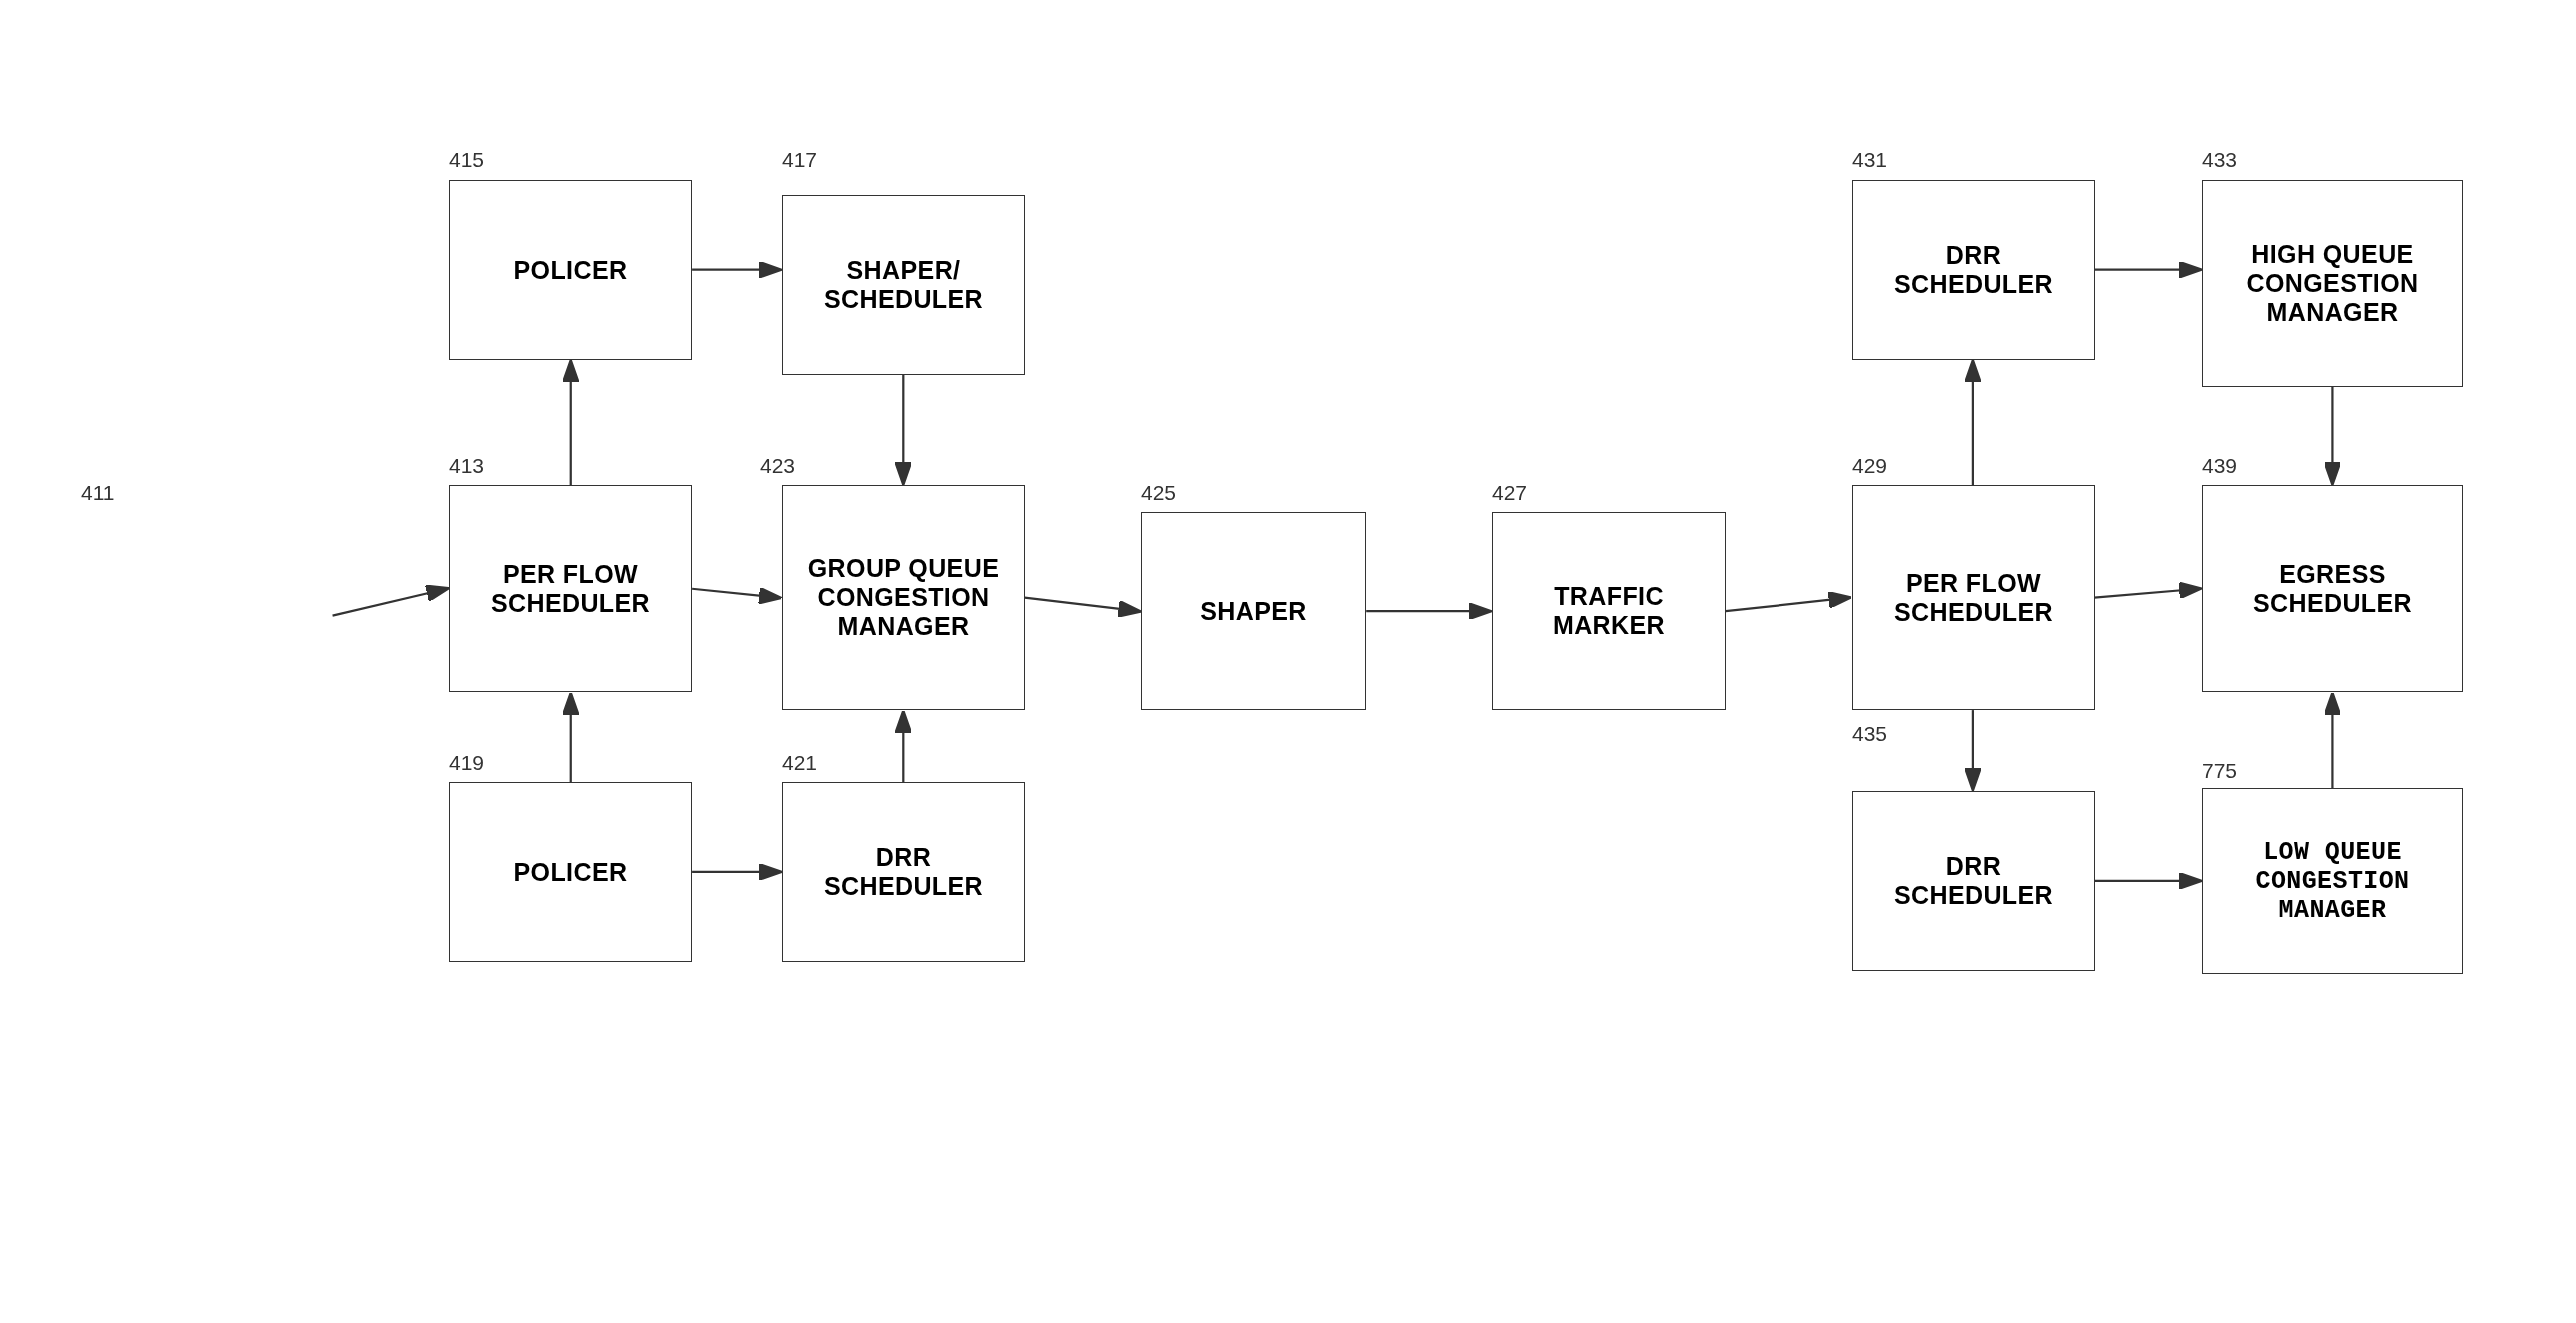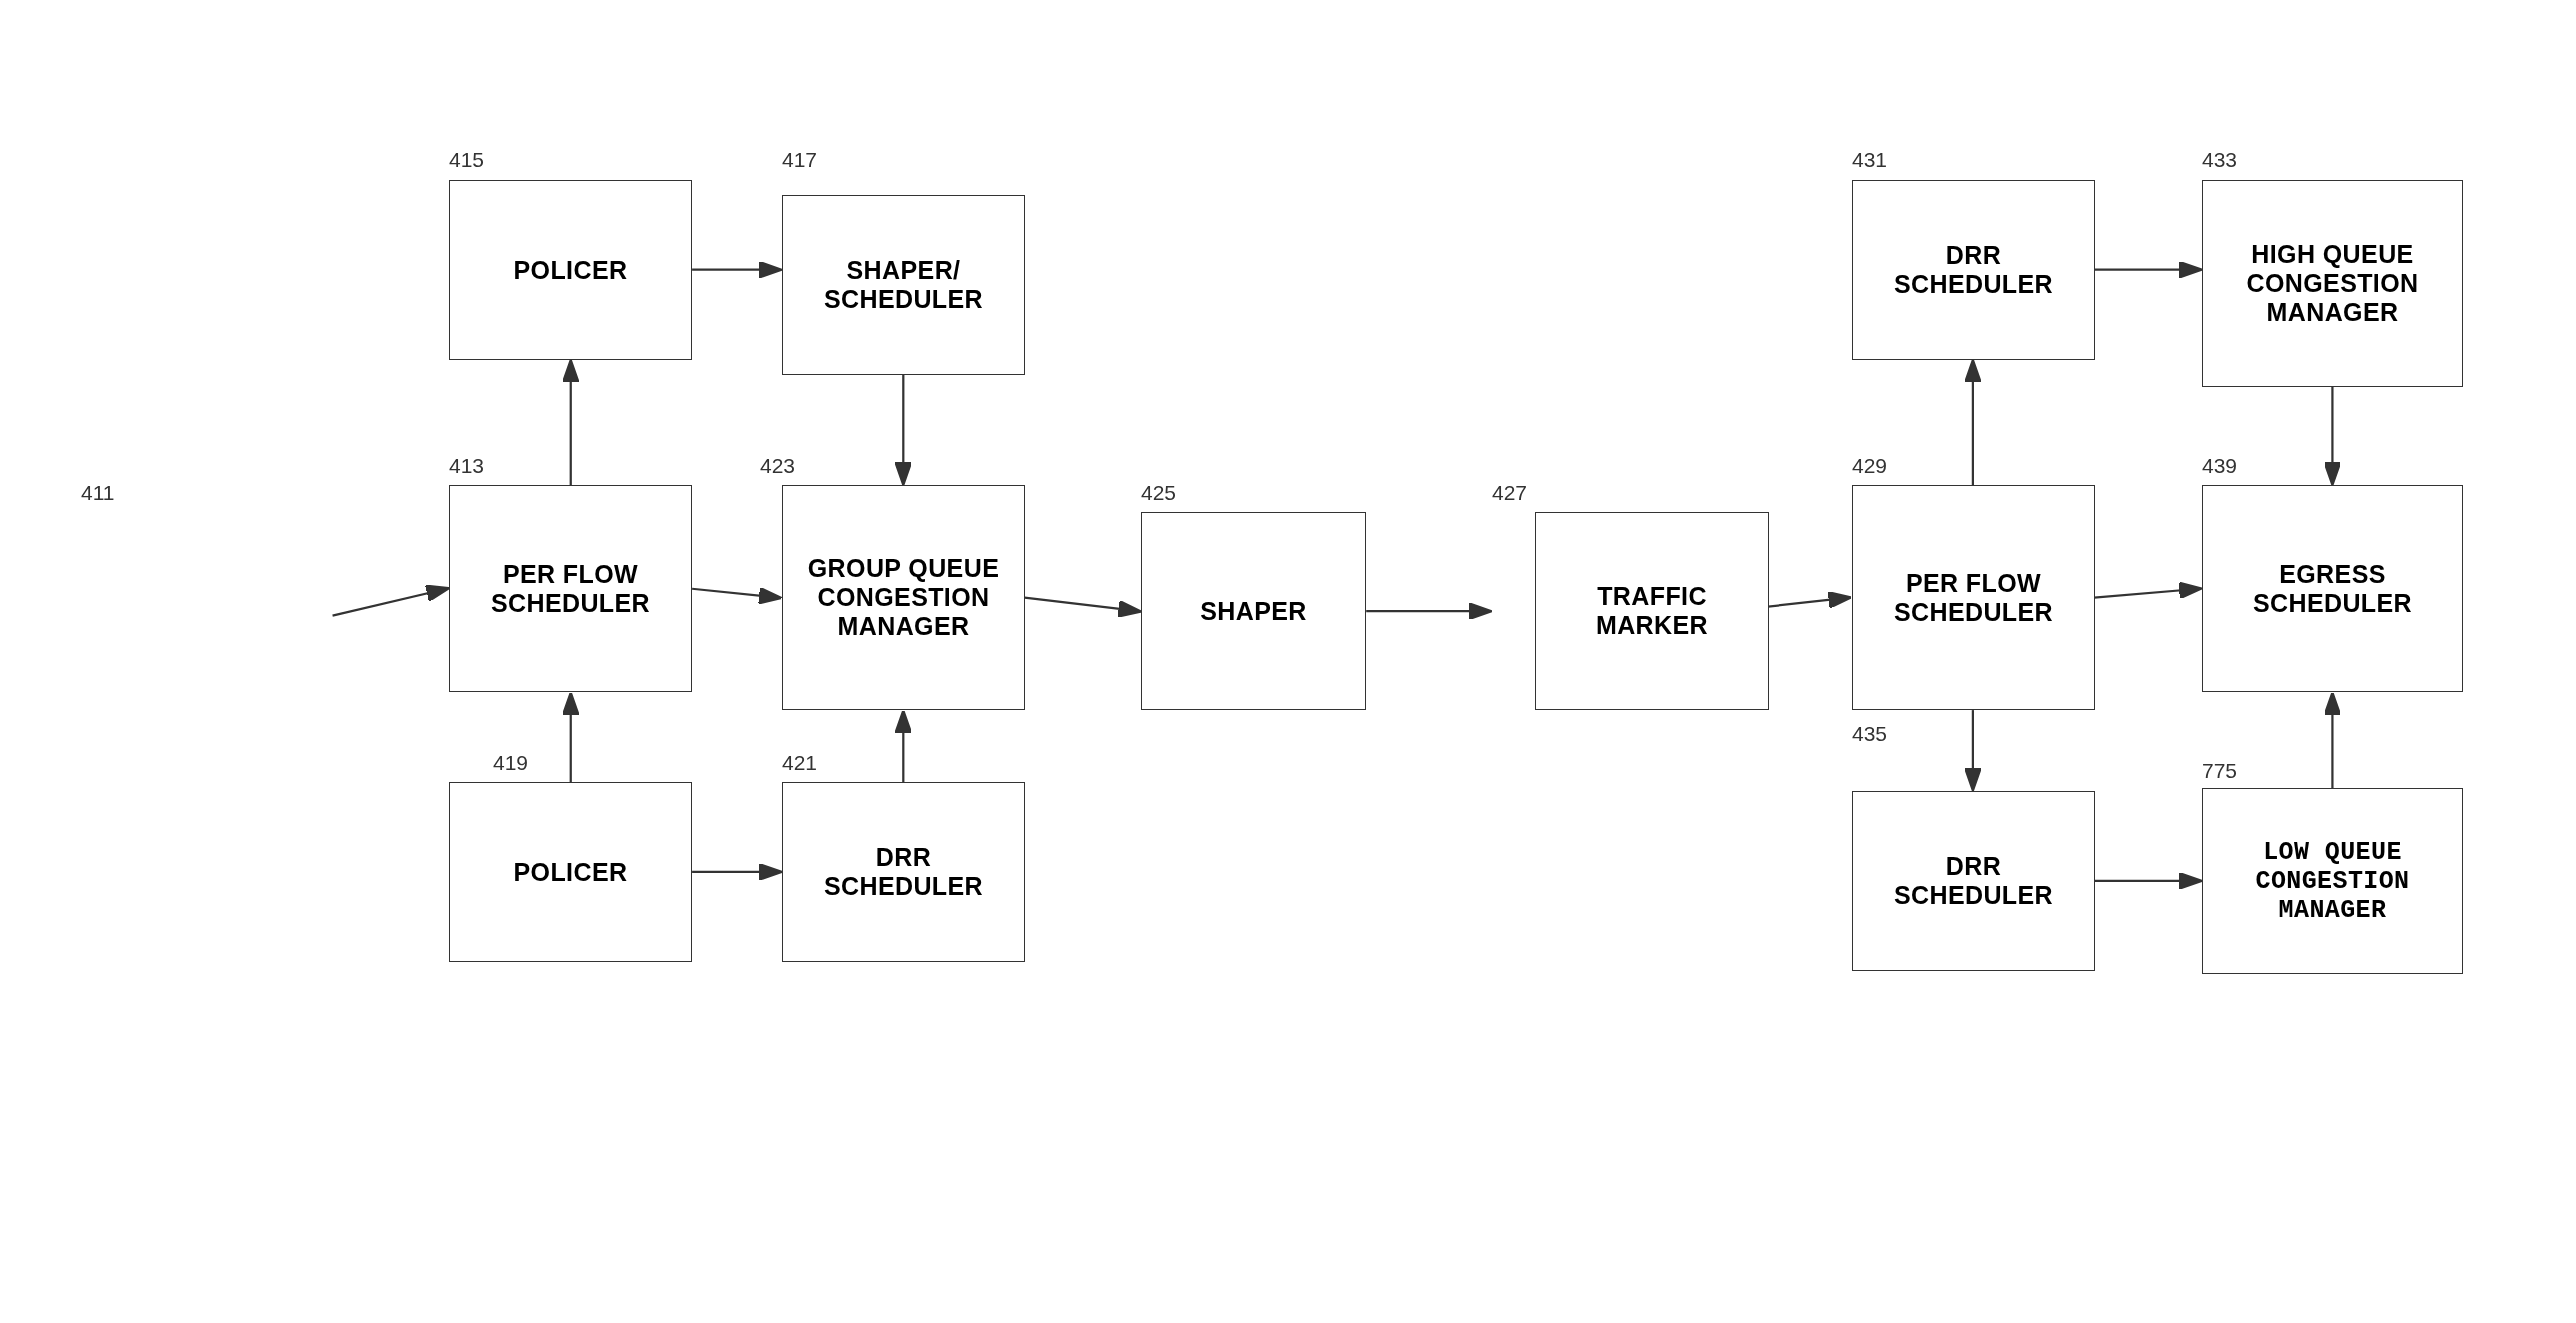--- a/index.html
+++ b/index.html
@@ -116,37 +116,37 @@
   <div class="label" style="left:782px; top:148px;">417</div>
   <div class="box" style="left:782px; top:180px; width:243px; height:180px;margin-top:15px;">
     <span>SHAPER/<br>SCHEDULER</span>
   </div>
 
   <div class="label" style="left:760px; top:454px;">423</div>
   <div class="box" style="left:782px; top:485px; width:243px; height:225px;">
     <span>GROUP QUEUE<br>CONGESTION<br>MANAGER</span>
   </div>
 
-  <div class="label" style="left:449px; top:751px;margin-left:44px;">419</div>
+  <div class="label" style="left:449px; top:751px;">419</div>
   <div class="box" style="left:449px; top:782px; width:243px; height:180px;">
     <span>POLICER</span>
   </div>
 
   <div class="label" style="left:782px; top:751px;">421</div>
   <div class="box" style="left:782px; top:782px; width:243px; height:180px;">
     <span>DRR<br>SCHEDULER</span>
   </div>
 
   <div class="label" style="left:1141px; top:481px;">425</div>
   <div class="box" style="left:1141px; top:512px; width:225px; height:198px;text-align:right;">
     <span>SHAPER</span>
   </div>
 
   <div class="label" style="left:1492px; top:481px;">427</div>
-  <div class="box" style="left:1492px; top:512px; width:234px; height:198px;margin-left:43px;">
+  <div class="box" style="left:1492px; top:512px; width:234px; height:198px;">
     <span>TRAFFIC<br>MARKER</span>
   </div>
 
   <div class="label" style="left:1852px; top:454px;">429</div>
   <div class="box" style="left:1852px; top:485px; width:243px; height:225px;">
     <span>PER FLOW<br>SCHEDULER</span>
   </div>
 
   <div class="label" style="left:1852px; top:148px;">431</div>
   <div class="box" style="left:1852px; top:180px; width:243px; height:180px;">

